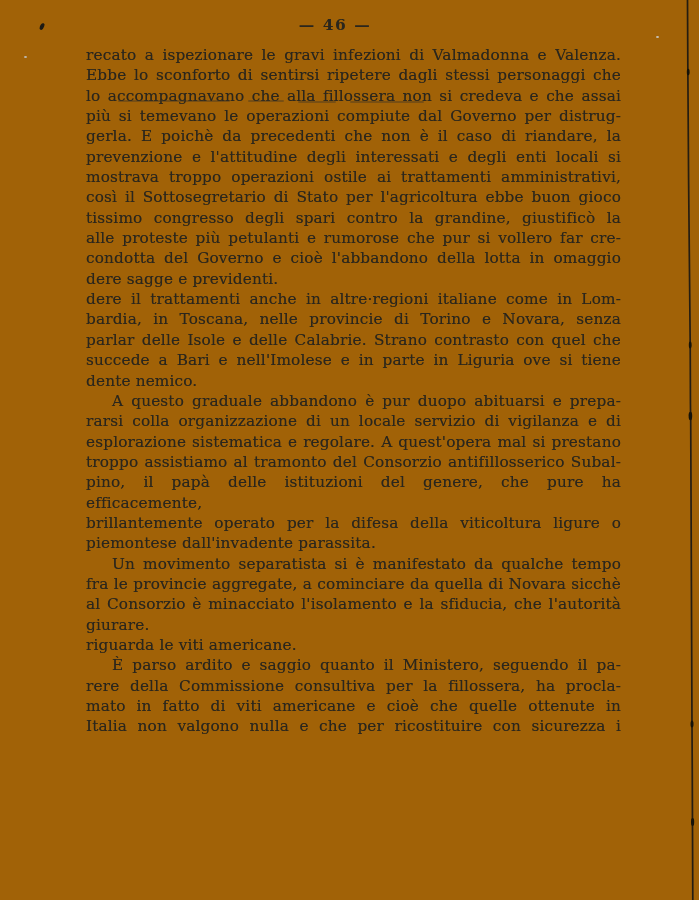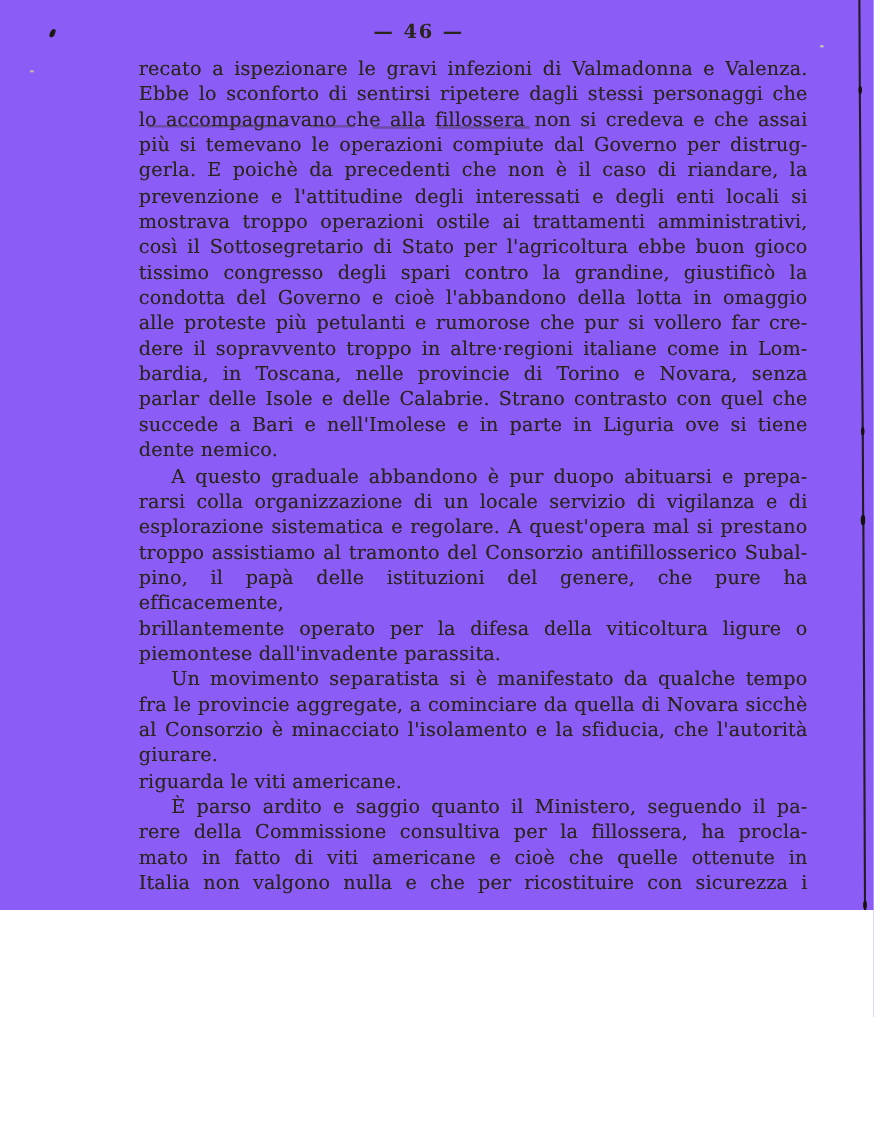--- a/index.html
+++ b/index.html
@@ -3,22 +3,22 @@
 <meta charset="utf-8">
 <style>
   html, body { margin: 0; padding: 0; }
   body {
     width: 699px; height: 900px;
     background: #ffffff;
     font-family: "DejaVu Serif", serif;
   }
   #page {
     position: relative;
-    width: 699px; height: 728px;
-    background: #8b5cf6;
+    width: 699px; height: 900px;
+    background: #a16207;
     overflow: hidden;
   }
   
   #header {
     position: absolute;
     top: 15px; left: 0; width: 670px;
     text-align: center;
     font-size: 15.5px;
     font-weight: 700;
     letter-spacing: 1.5px;
@@ -26,21 +26,20 @@
   }
   
   #text-block {
     position: absolute;
     left: 86px; top: 45px; width: 535px;
     font-size: 15.3px;
     line-height: 20.35px;
     color: #2a261d;
     letter-spacing: 0.15px;
     text-shadow: 0 0 0.5px rgba(42,38,29,0.55);
-    margin-left: 25px;
   }
   .line { text-align: justify; }
   .line.just { text-align-last: justify; }
   .line.ind { text-indent: 26px; }
 
   
   #edge-line-svg { position: absolute; top: 0; right: 0; width: 30px; height: 900px; }
   .speck { position: absolute; background: #1d1a14; }
   #speck-comma {
     left: 40px; top: 23px; width: 4px; height: 7px;
@@ -69,23 +68,24 @@
   <div id="text-block">
       <div class="line just">recato a ispezionare le gravi infezioni di Valmadonna e Valenza.</div>
       <div class="line just">Ebbe lo sconforto di sentirsi ripetere dagli stessi personaggi che</div>
       <div class="line just">lo accompagnavano che alla fillossera non si credeva e che assai</div>
       <div class="line just">più si temevano le operazioni compiute dal Governo per distrug-</div>
       <div class="line just">gerla. E poichè da precedenti che non è il caso di riandare, la</div>
       <div class="line just">prevenzione e l'attitudine degli interessati e degli enti locali si</div>
       <div class="line just">mostrava troppo operazioni ostile ai trattamenti amministrativi,</div>
       <div class="line just">così il Sottosegretario di Stato per l'agricoltura ebbe buon gioco</div>
       <div class="line just">tissimo congresso degli spari contro la grandine, giustificò la</div>
+      <div class="line just">alle proteste più petulanti e rumorose che pur si vollero far cre-</div>
       <div class="line just">condotta del Governo e cioè l'abbandono della lotta in omaggio</div>
-      <div class="line just">alle proteste più petulanti e rumorose che pur si vollero far cre-</div>
-      <div class="line just">dere il sopravvento troppo in altre·regioni italiane come in Lom-</div>
+      <div class="line">dere sagge e previdenti.</div>
+      <div class="line just">dere il trattamenti anche in altre·regioni italiane come in Lom-</div>
       <div class="line just">bardia, in Toscana, nelle provincie di Torino e Novara, senza</div>
       <div class="line just">parlar delle Isole e delle Calabrie. Strano contrasto con quel che</div>
       <div class="line just">succede a Bari e nell'Imolese e in parte in Liguria ove si tiene</div>
       <div class="line">dente nemico.</div>
       <div class="line just ind">A questo graduale abbandono è pur duopo abituarsi e prepa-</div>
       <div class="line just">rarsi colla organizzazione di un locale servizio di vigilanza e di</div>
       <div class="line just">esplorazione sistematica e regolare. A quest'opera mal si prestano</div>
       <div class="line just">troppo assistiamo al tramonto del Consorzio antifillosserico Subal-</div>
       <div class="line just">pino, il papà delle istituzioni del genere, che pure ha efficacemente,</div>
       <div class="line just">brillantemente operato per la difesa della viticoltura ligure o</div>

